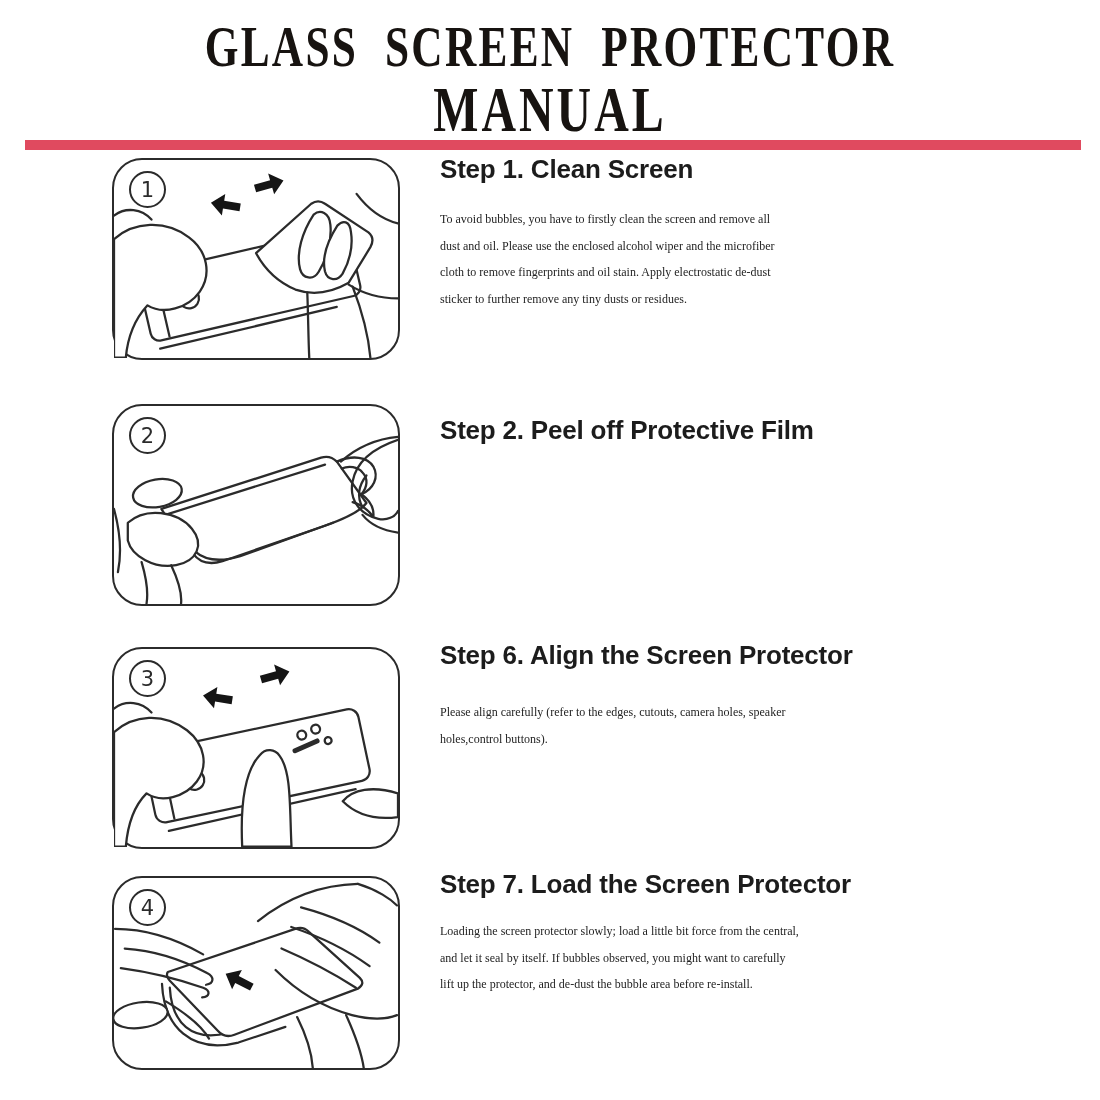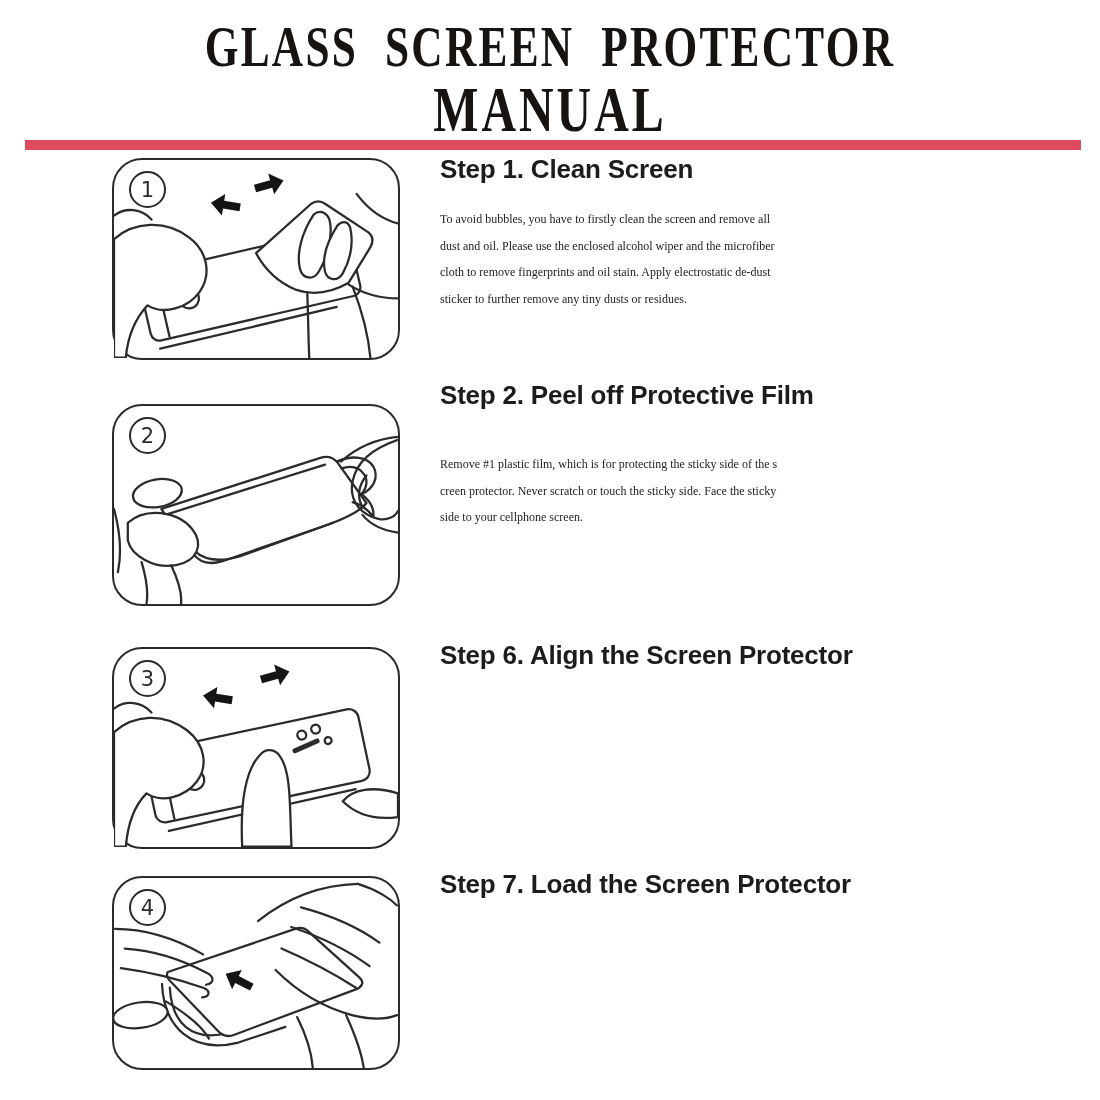--- a/index.html
+++ b/index.html
@@ -98,24 +98,21 @@
         <path d="M288,128 C274,126 260,120 252,110"></path>
 
         <ellipse cx="44" cy="88" rx="25" ry="14" transform="rotate(-10 44 88)" fill="#fff"></ellipse>
         <path d="M14,118 C32,102 64,106 79,124 C92,140 84,157 63,161 C41,165 18,152 14,136 Z" fill="#fff"></path>
         <path d="M0,104 C6,126 8,148 4,168"></path>
         <path d="M58,161 C66,178 69,190 68,200"></path>
         <path d="M28,158 C33,175 35,188 33,200"></path>
       </g>
     </svg>
   </div>
-  <div class="step-heading" style="top:380px">Step 2. Peel off Protective Film</div>
-  <div class="step-body" style="top:451px">Remove #1 plastic film, which is for protecting the sticky side of the s
-creen protector. Never scratch or touch the sticky side. Face the sticky
-side to your cellphone screen.</div>
+  <div class="step-heading" style="top:415px">Step 2. Peel off Protective Film</div>
 
   <div class="illus-box" style="top:647px">
     <div class="num-badge">3</div>
     <svg viewBox="0 0 288 200">
       <g stroke="#2b2b2b" stroke-width="2.3" fill="none" stroke-linecap="round" stroke-linejoin="round">
 
         <g transform="rotate(-12 150 118)">
           <rect x="34" y="80" width="222" height="74" rx="10" fill="#fff"></rect>
           <line x1="52" y1="82" x2="52" y2="152"></line>
           <line x1="44" y1="163" x2="238" y2="161"></line>
@@ -133,20 +130,22 @@
         <path d="M0,84 C20,66 50,64 74,82 C92,96 96,118 84,134 C72,150 48,156 33,146 C21,158 14,176 12,200 L0,200 Z" fill="#fff"></path>
         <path d="M0,60 C12,51 28,53 38,64"></path>
       </g>
       <g fill="#151515" stroke="none">
         <path transform="translate(92,36) rotate(9)" d="M30,7 L13,7 L13,0 L0,11 L13,22 L13,15 L30,15 Z"></path>
         <path transform="translate(146,20) rotate(-16)" d="M0,7 L17,7 L17,0 L30,11 L17,22 L17,15 L0,15 Z"></path>
       </g>
     </svg>
   </div>
   <div class="step-heading" style="top:640px">Step 6. Align the Screen Protector</div>
+  <div class="step-body" style="top:699px">Please align carefully (refer to the edges, cutouts, camera holes, speaker
+holes,control buttons).</div>
 
   <div class="illus-box" style="top:876px;height:194px">
     <div class="num-badge">4</div>
     <svg viewBox="0 0 288 194">
       <g stroke="#2b2b2b" stroke-width="2.3" fill="none" stroke-linecap="round" stroke-linejoin="round">
 
         <path d="M56,112 C58,148 78,168 116,158 L196,130"></path>
         <path d="M48,108 C50,152 78,180 126,168 L174,152"></path>
 
         <path d="M54,96 L184,52 Q192,49 198,55 L250,102 Q256,108 248,113 L122,160 Q112,164 105,156 L58,107 Q51,100 54,96 Z" fill="#fff"></path>
@@ -165,14 +164,17 @@
         <path d="M6,92 C36,96 64,103 90,112 C98,115 97,121 89,122"></path>
         <ellipse cx="26" cy="140" rx="28" ry="13" transform="rotate(-8 26 140)" fill="#fff"></ellipse>
         <path d="M52,126 C72,138 88,150 96,164"></path>
       </g>
       <g fill="#151515" stroke="none">
         <path transform="translate(118,88) rotate(27)" d="M30,7 L13,7 L13,0 L0,11 L13,22 L13,15 L30,15 Z"></path>
       </g>
     </svg>
   </div>
   <div class="step-heading" style="top:869px">Step 7. Load the Screen Protector</div>
+  <div class="step-body" style="top:918px">Loading the screen protector slowly; load a little bit force from the central,
+and let it seal by itself. If bubbles observed, you might want to carefully
+lift up the protector, and de-dust the bubble area before re-install.</div>
 
 </div>
 
 </body></html>

